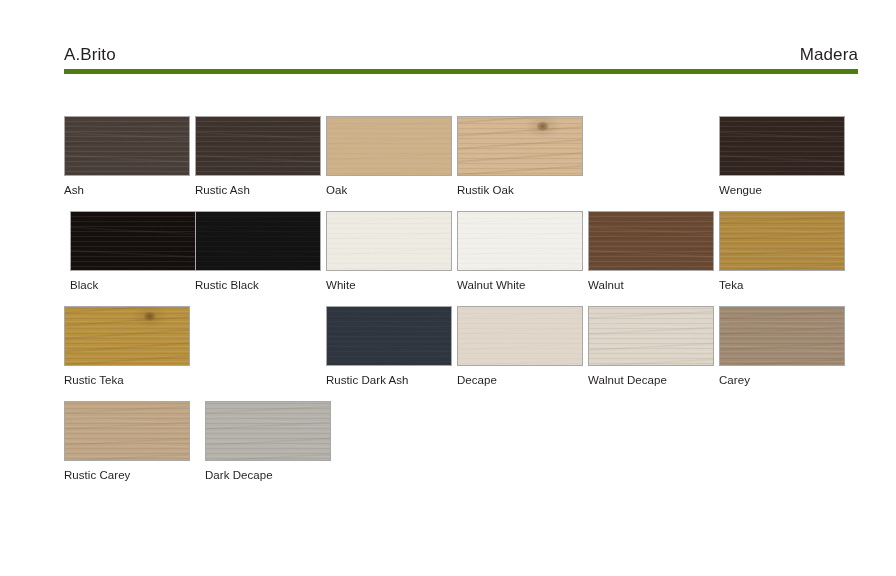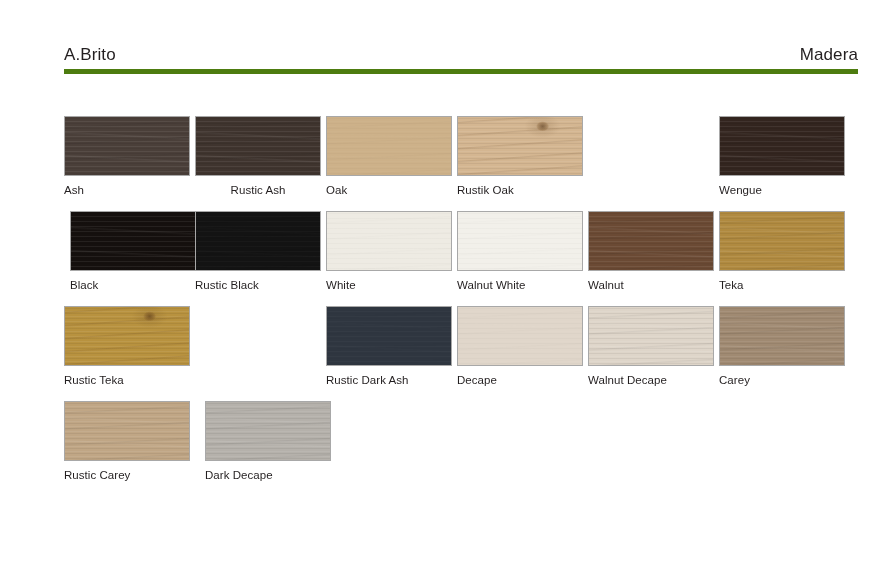--- a/index.html
+++ b/index.html
@@ -157,21 +157,21 @@
     <div class="brand">A.Brito</div>
     <div class="section-title">Madera</div>
   </div>
 
   <div class="grid">
       <div class="row">
         <div class="cell" style="left: 0px;">
           <div class="swatch" style="background-color: rgb(74, 63, 57);"></div>
           <div class="label">Ash</div>
         </div>
-        <div class="cell" style="left: 131px; text-align: center;">
+        <div class="cell" style="left: 131px;">
           <div class="swatch" style="background-color: rgb(63, 52, 46);"></div>
           <div class="label">Rustic Ash</div>
         </div>
         <div class="cell" style="left: 262px;">
           <div class="swatch smooth" style="background-color: rgb(205, 177, 137);"></div>
           <div class="label">Oak</div>
         </div>
         <div class="cell" style="left: 393px;">
           <div class="swatch knotty" style="background-color: rgb(212, 182, 145);"></div>
           <div class="label">Rustik Oak</div>

